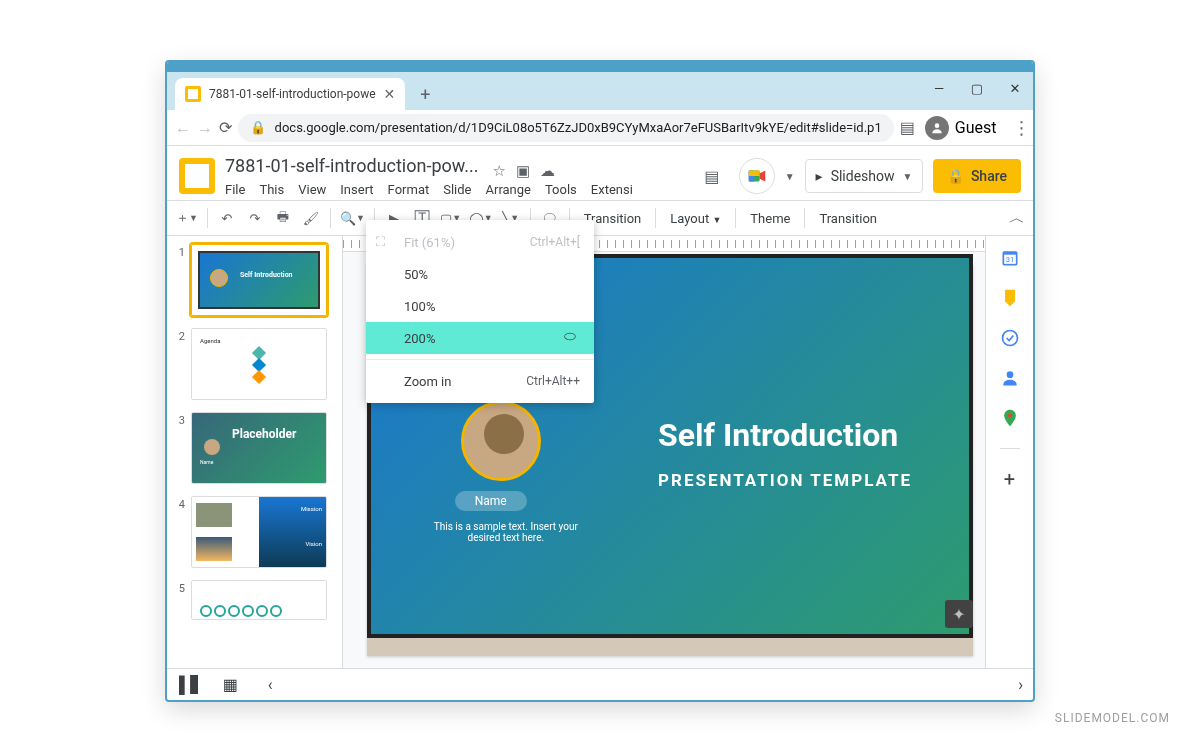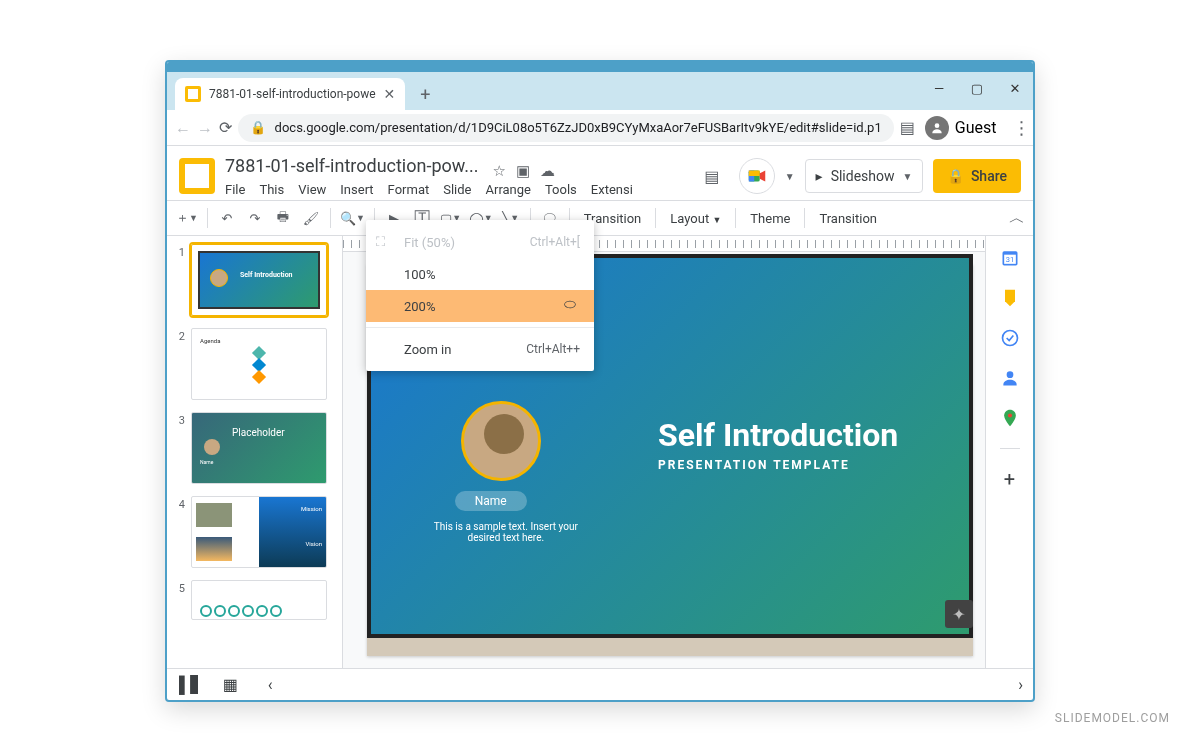--- a/index.html
+++ b/index.html
@@ -51,45 +51,45 @@
 .ruler-h{height:16px;background:#fff;border-bottom:1px solid #dadce0;position:relative}
 .ruler-h::after{content:"";position:absolute;left:0;right:0;top:4px;height:8px;background:repeating-linear-gradient(90deg,#9aa0a6 0,#9aa0a6 1px,transparent 1px,transparent 8px)}
 .slidearea{position:absolute;left:24px;top:28px;right:12px;bottom:12px;background:#fff;box-shadow:0 1px 3px rgba(0,0,0,.2)}
 .sidepanel{width:48px;border-left:1px solid #dadce0;display:flex;flex-direction:column;align-items:center;padding:12px 0;gap:20px}
 .sideicon{width:20px;height:20px;display:flex;align-items:center;justify-content:center}
 .footer{height:32px;border-top:1px solid #dadce0;display:flex;align-items:center;padding:0 12px;gap:20px;color:#3c4043;position:relative}
 .footer .rchev{position:absolute;right:10px}
 .zoommenu{position:absolute;left:366px;top:220px;width:228px;background:#fff;box-shadow:0 2px 10px rgba(0,0,0,.25);border-radius:2px;z-index:100;padding:6px 0;font-size:13px}
 .zitem{height:32px;display:flex;align-items:center;padding:0 14px 0 38px;position:relative;color:#3c4043}
 .zitem.dis{color:#bdc1c6}
-.zitem.hov{background:#fdba74}
+.zitem.hov{background:#5eead4}
 .zitem .shortcut{margin-left:auto;color:#5f6368;font-size:12px}
 .zitem.dis .shortcut{color:#bdc1c6}
 .zsep{height:1px;background:#e8eaed;margin:5px 0}
 .zicon{position:absolute;left:10px;color:#bdc1c6}
 .cursor{position:absolute;right:18px;top:6px;font-size:14px;pointer-events:none}
 .exbtn{position:absolute;right:12px;bottom:40px;width:28px;height:28px;background:#424242;border-radius:3px;display:flex;align-items:center;justify-content:center;color:#bdbdbd}
 .watermark{position:absolute;right:30px;bottom:18px;font-size:12px;letter-spacing:1px;color:#9e9e9e}
 
 .slidebg{position:absolute;inset:0;background:linear-gradient(180deg,#d4c9b8 0%,#d4c9b8 35%,#8b7355 35%,#8b7355 38%,#d4c9b8 38%)}
 .slidemonitor{position:absolute;left:0;right:0;top:-10px;bottom:18px;background:linear-gradient(135deg,#1976d2 0%,#2e9b6e 100%);border:4px solid #222}
 .slidetxt{position:absolute;left:48%;top:42%;color:#fff}
-.slidetxt p{font-size:12px;letter-spacing:2px;margin-top:4px}
+.slidetxt p{font-size:17px;letter-spacing:2px;margin-top:16px}
 .portrait{position:absolute;left:15%;top:38%;width:80px;height:80px;border-radius:50%;background:#c8a882;border:3px solid #f4b400;overflow:hidden}
 .portrait::after{content:"";position:absolute;left:20px;top:10px;width:40px;height:40px;border-radius:50%;background:#8b6f47}
 .namelbl{position:absolute;left:14%;top:62%;background:rgba(255,255,255,.25);color:#fff;padding:3px 20px;border-radius:12px;font-size:12px}
 .sampletxt{position:absolute;left:10%;top:70%;color:#fff;font-size:10px;text-align:center;width:150px}
 .th1bg{background:linear-gradient(135deg,#1976d2,#2e9b6e);position:absolute;inset:6px;border:2px solid #333}
 .th1bg .tcirc{width:18px;height:18px;border-radius:50%;background:#c8a882;border:1px solid #f4b400;position:absolute;left:10px;top:16px}
 .th1bg .ttxt{position:absolute;left:40px;top:18px;color:#fff;font-size:7px;font-weight:700}
 .th2{padding:6px;font-size:6px;color:#5f6368}
 .th2 .diamond{width:10px;height:10px;background:#4db6ac;transform:rotate(45deg);margin:2px auto}
 .th3bg{background:linear-gradient(135deg,#37677a,#2e9b6e);position:absolute;inset:0}
 .th3bg .tcirc2{width:16px;height:16px;border-radius:50%;background:#c8a882;position:absolute;left:12px;top:26px}
-.th3bg .pl{position:absolute;left:40px;top:14px;color:#fff;font-size:10px;font-weight:400}
+.th3bg .pl{position:absolute;left:40px;top:14px;color:#fff;font-size:12px;font-weight:700}
 .th4 .half{position:absolute;right:0;top:0;bottom:0;width:50%;background:linear-gradient(#1976d2,#0d3b56)}
 .th4 .img1{position:absolute;left:4px;top:6px;width:36px;height:24px;background:#8b9478}
 .th4 .img2{position:absolute;left:4px;bottom:6px;width:36px;height:24px;background:linear-gradient(#3a5a7a,#f4b860)}
 .th4 .m1{position:absolute;right:4px;top:8px;color:#fff;font-size:6px}
 .th5 .circs{display:flex;gap:2px;padding:24px 8px}
 .th5 .circs span{width:12px;height:12px;border:2px solid #26a69a;border-radius:50%}
 </style>
 </head>
 <body>
 
@@ -316,23 +316,26 @@
     <span>▌▋</span>
     <span>▦</span>
     <span style="margin-left:10px">‹</span>
     <span class="rchev">›</span>
   </div>
 </div>
 
 <div class="zoommenu">
   <div class="zitem dis">
     <span class="zicon">⛶</span>
-    <span>Fit (50%)</span>
+    <span>Fit (61%)</span>
     <span class="shortcut">Ctrl+Alt+[</span>
   </div>
+  <div class="zitem">
+      <span>50%</span>
+    </div>
   <div class="zitem">
       <span>100%</span>
     </div>
   <div class="zitem hov">
     <span>200%</span>
     <span class="cursor">⬭</span>
   </div>
   <div class="zsep"></div>
   <div class="zitem">
       <span>Zoom in</span>

